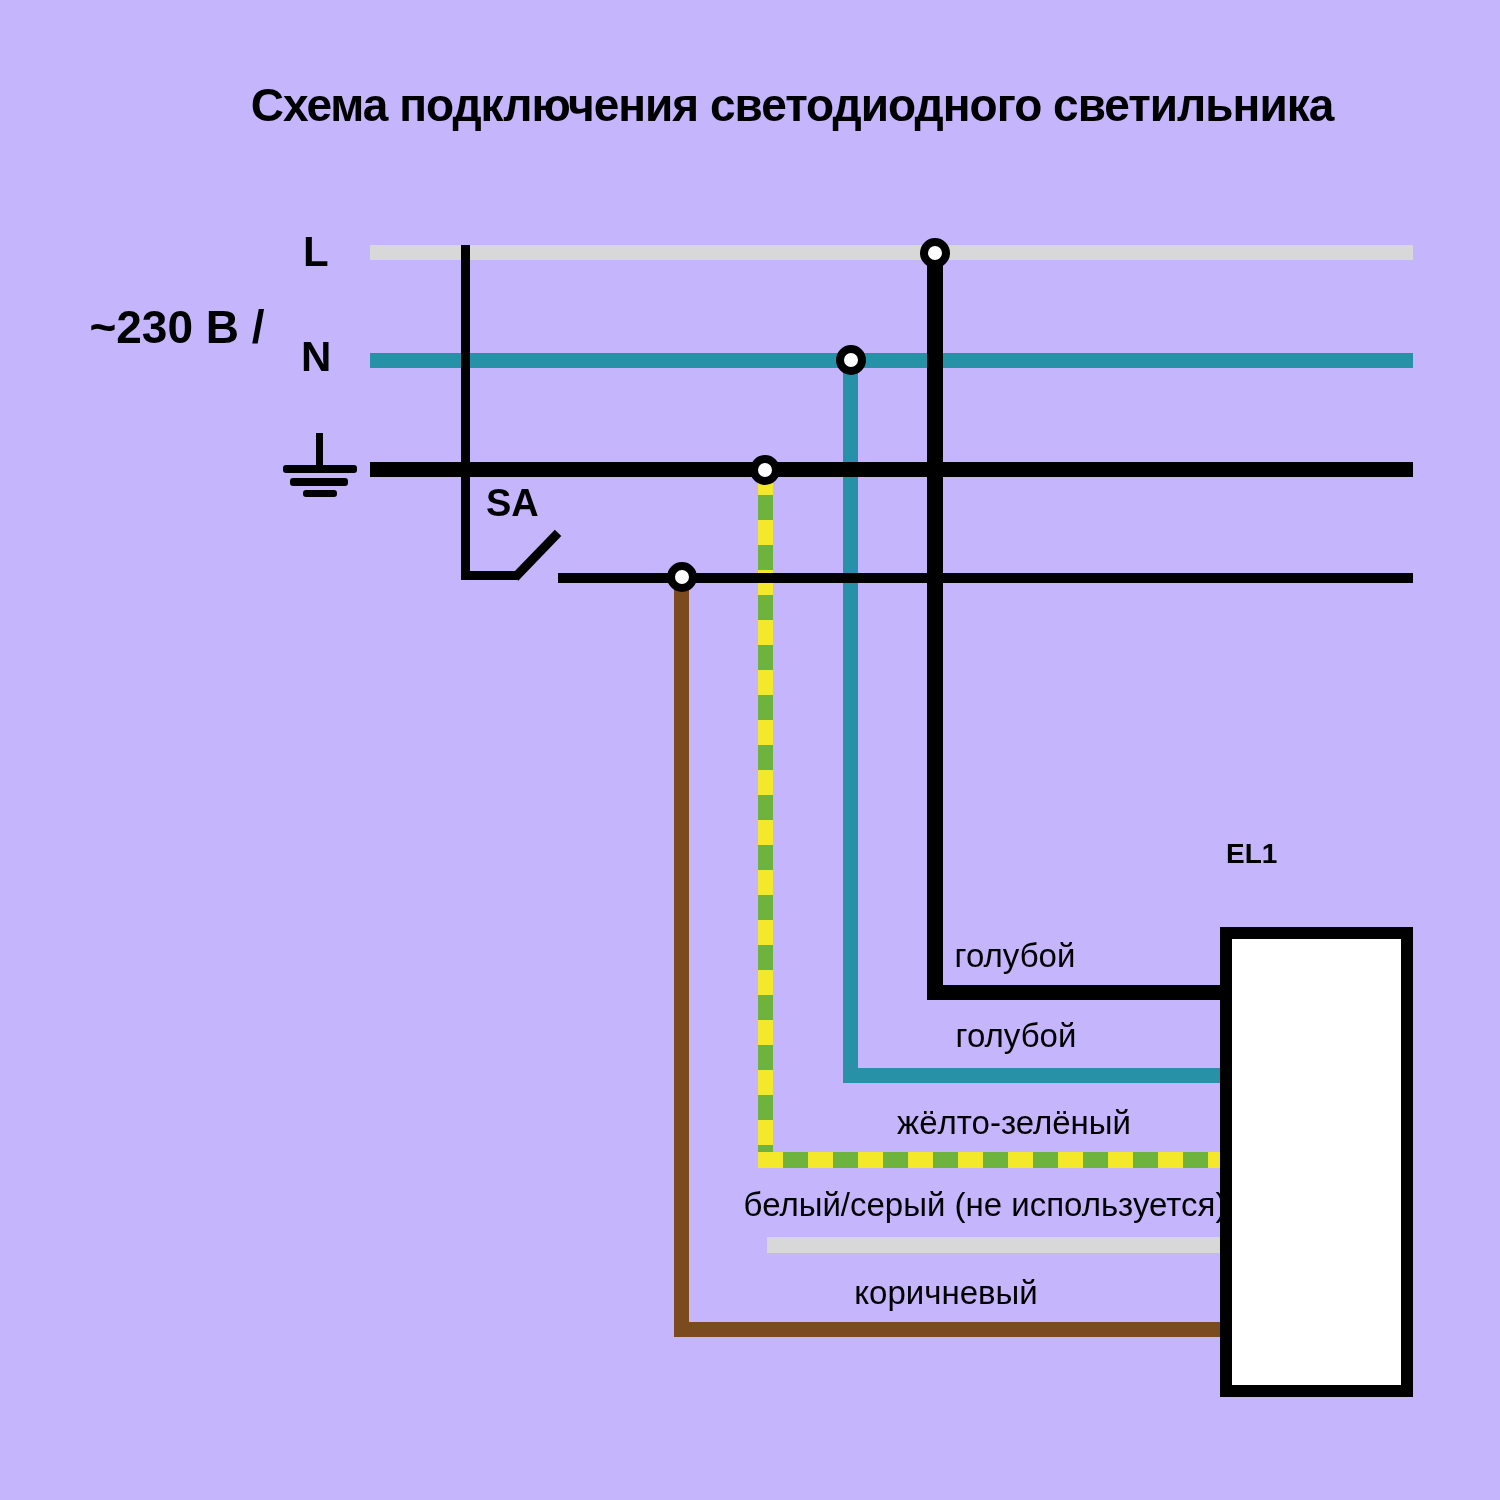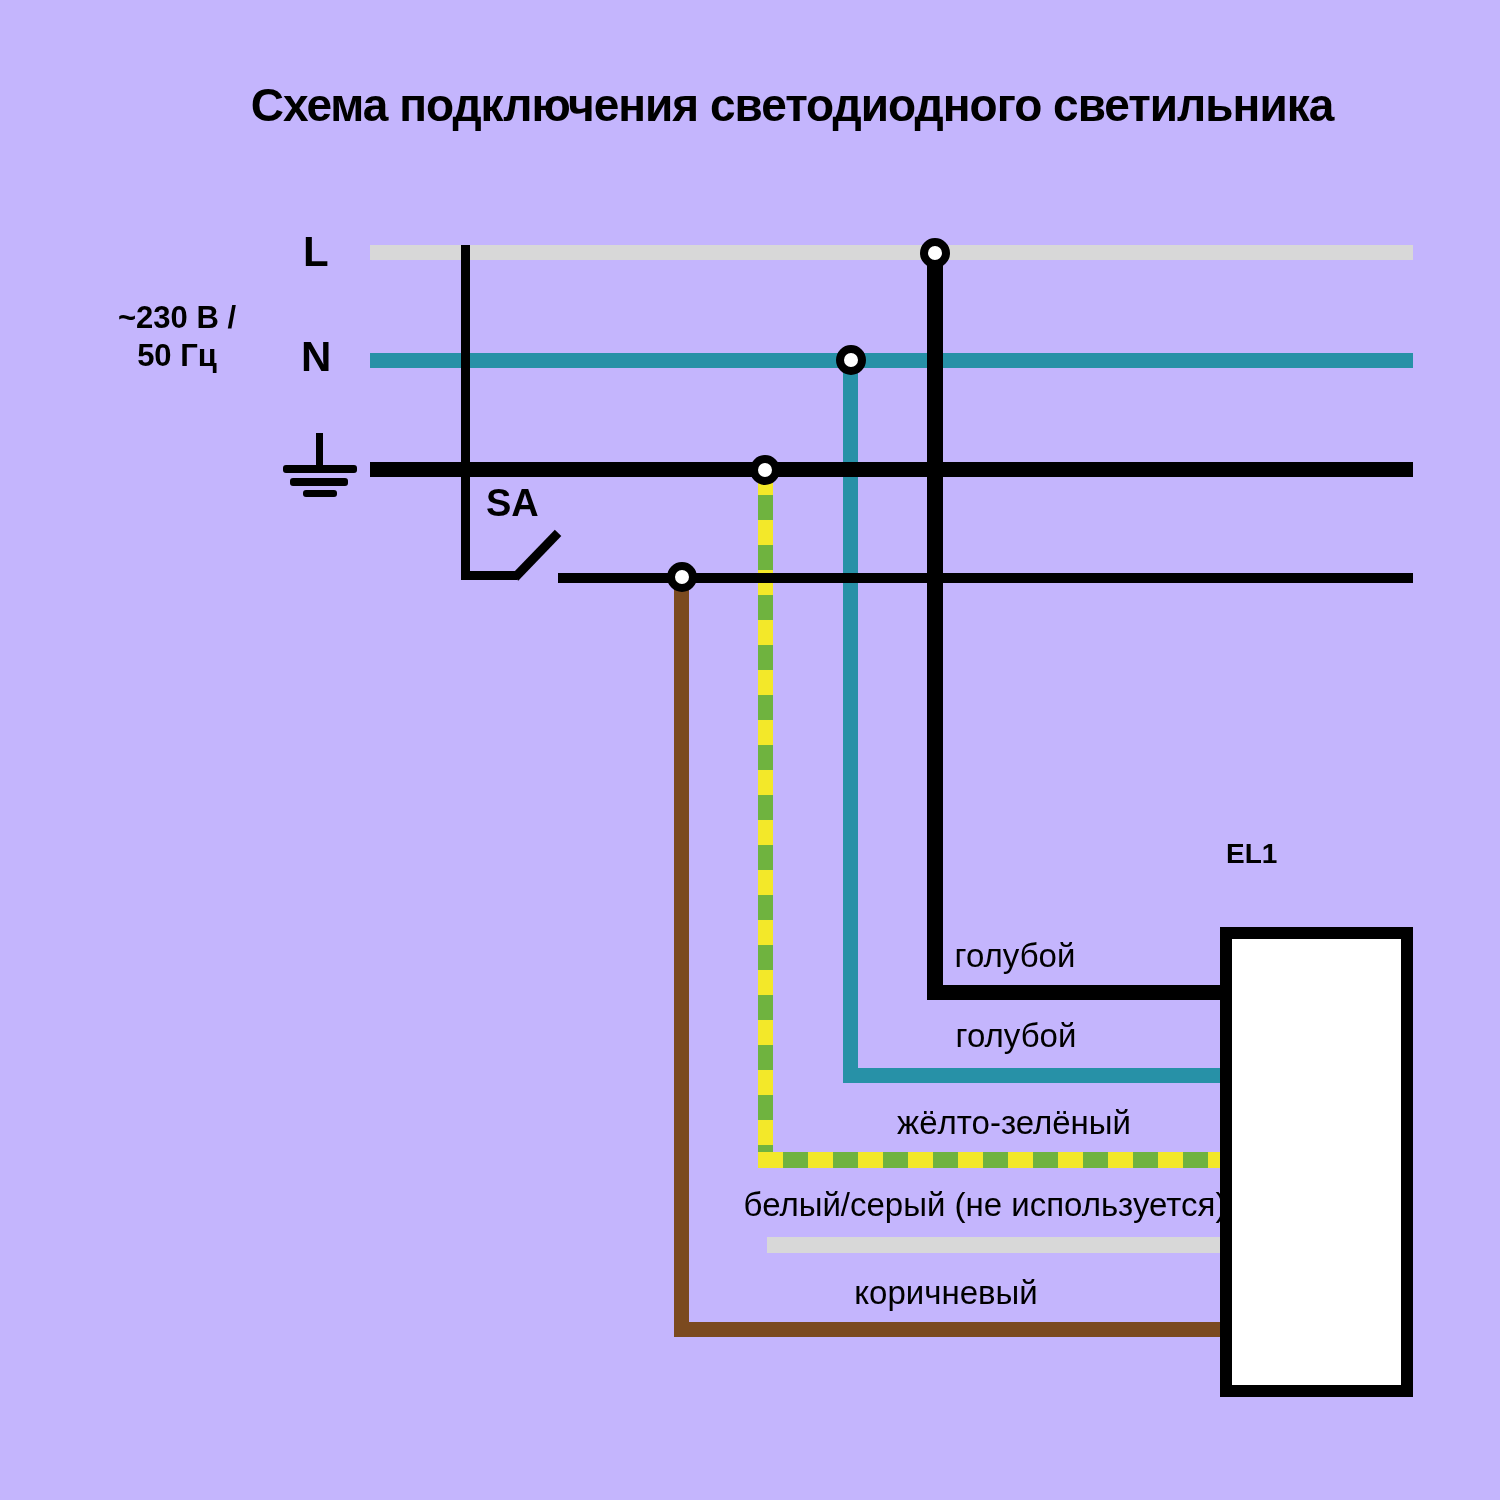--- a/index.html
+++ b/index.html
@@ -6,21 +6,21 @@
   body{width:1500px;height:1500px;font-family:"Liberation Sans","DejaVu Sans",sans-serif;}
   .stage{position:relative;width:1500px;height:1500px;background:#c4b5fd;overflow:hidden;}
   .abs{position:absolute;}
 
   
   .title{left:792px;top:78px;transform:translateX(-50%);font-size:46px;font-weight:bold;
          letter-spacing:-1px;color:#000;white-space:nowrap;}
   .terminal-label{font-size:42px;font-weight:bold;color:#000;}
   .label-l{left:303px;top:228px;}
   .label-n{left:301px;top:333px;}
-  .voltage-block{left:57px;top:299px;width:240px;text-align:center;font-size:31px;
+  .voltage-block{left:57px;top:299px;width:240px;text-align:center;font-size:46px;
                  font-weight:bold;color:#000;line-height:1.22;}
   .label-sa{left:486px;top:482px;font-size:38px;font-weight:bold;color:#000;}
   .label-el1{left:1226px;top:838px;font-size:28px;font-weight:bold;color:#000;}
   .wire-label{font-size:33px;color:#000;white-space:nowrap;transform:translateX(-50%);}
   .wl-black{left:1015px;top:937px;}
   .wl-blue{left:1016px;top:1017px;}
   .wl-yg{left:1014px;top:1104px;text-align:center;}
   .wl-wg{left:985px;top:1186px;}
   .wl-brown{left:946px;top:1274px;}
 
@@ -71,21 +71,20 @@
 <body>
 
 <div class="stage">
 
   <div class="abs title">Схема подключения светодиодного светильника</div>
 
   <div class="abs terminal-label label-l">L</div>
   <div class="abs terminal-label label-n">N</div>
   <div class="abs voltage-block">
     <div>~230 В /</div>
-    <div>50 Гц</div>
   </div>
 
   <div>
     <div class="abs gnd-stub"></div>
     <div class="abs gnd-bar1"></div>
     <div class="abs gnd-bar2"></div>
     <div class="abs gnd-bar3"></div>
   </div>
 
   <div class="abs bus bus-l"></div>

